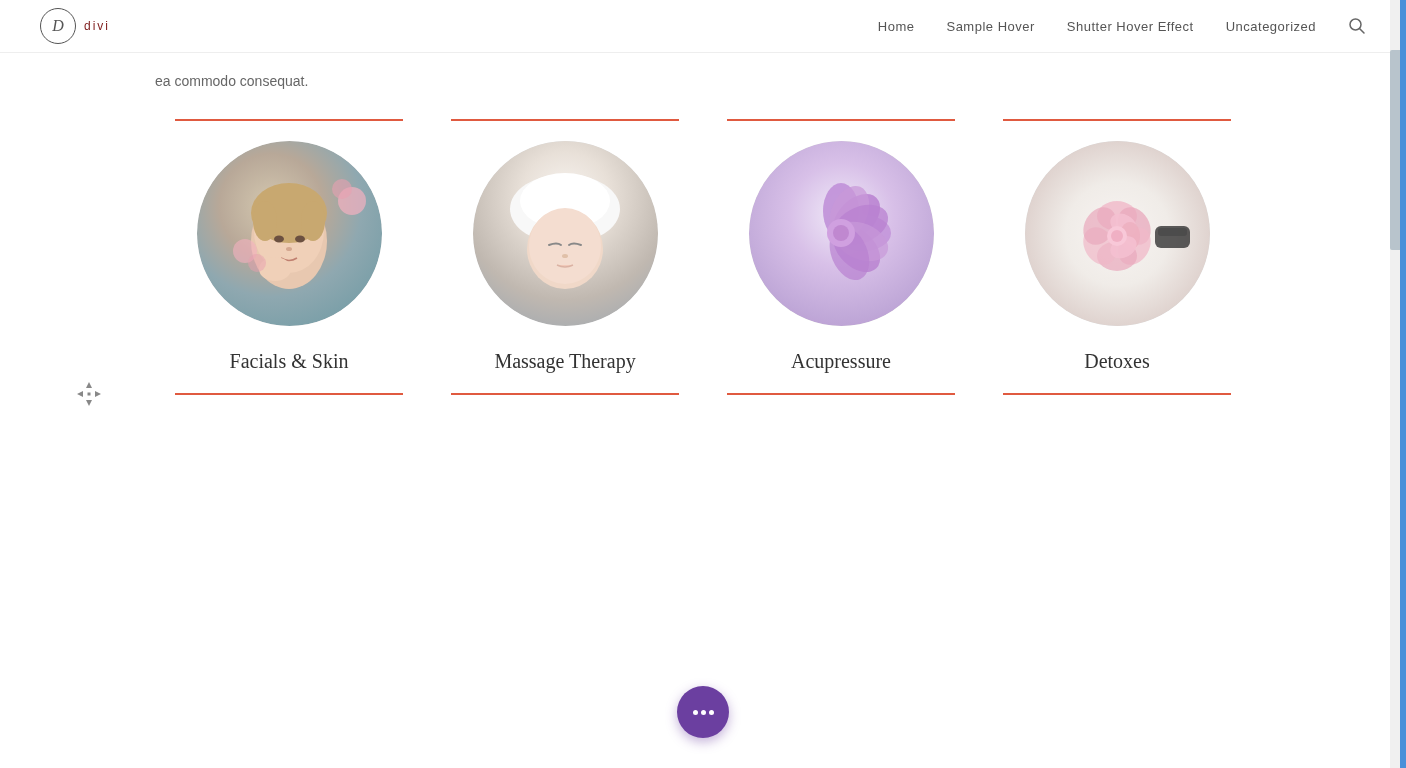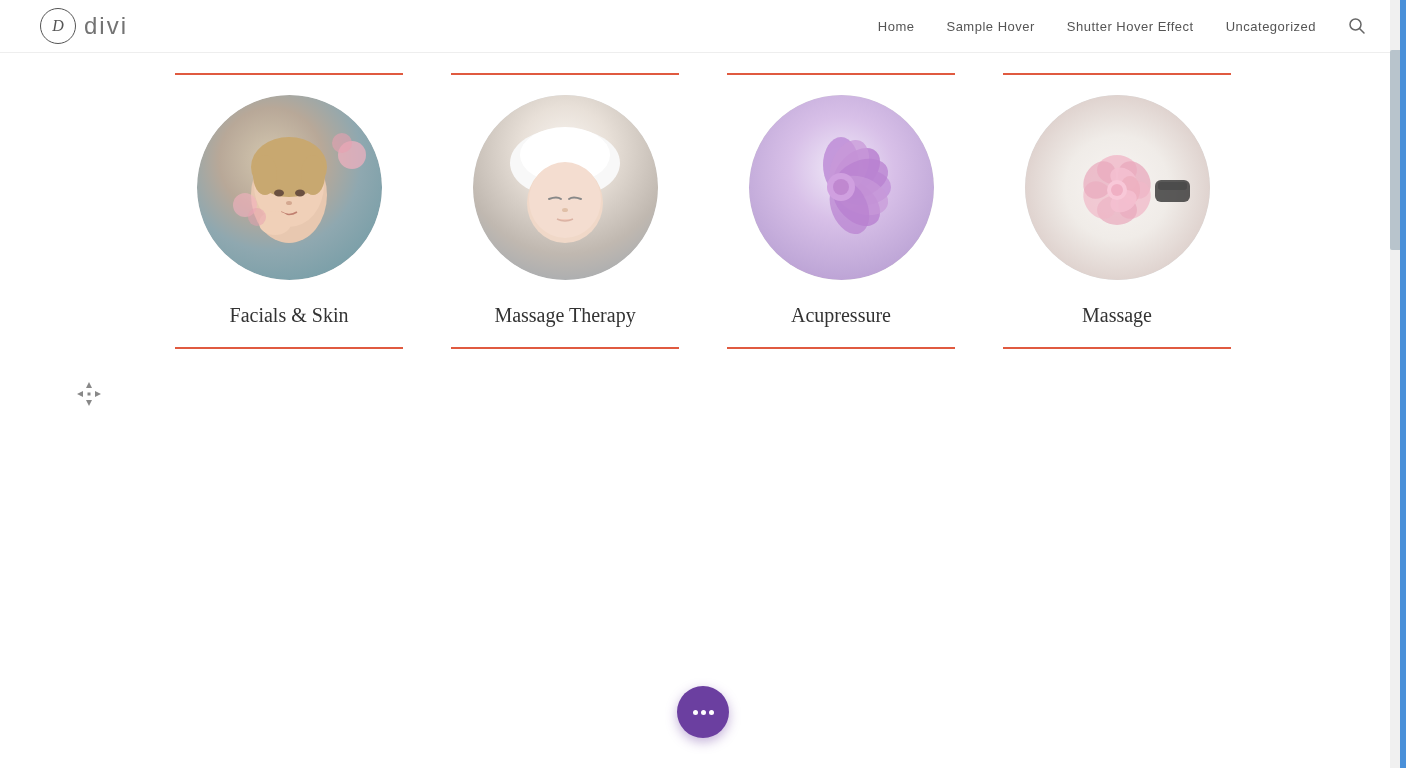--- a/index.html
+++ b/index.html
@@ -36,24 +36,24 @@
       display: flex;
       align-items: center;
       justify-content: center;
       font-family: Georgia, serif;
       font-size: 16px;
       color: #555;
       font-style: italic;
     }
     .logo-text {
       font-family: 'Helvetica Neue', Arial, sans-serif;
-      font-size: 24px;
+      font-size: 12px;
       font-weight: 300;
       letter-spacing: 2px;
-      color: #737373;
+      color: #7f1d1d;
     }
     .nav {
       display: flex;
       align-items: center;
       gap: 32px;
       padding-left: 30px;
     }
     .nav-link {
       font-family: 'Helvetica Neue', Arial, sans-serif;
       font-size: 13px;
@@ -227,20 +227,21 @@
       <svg width="18" height="18" viewBox="0 0 18 18" fill="none" xmlns="http://www.w3.org/2000/svg">
         <circle cx="7.5" cy="7.5" r="5.5" stroke="#666" stroke-width="1.5"></circle>
         <line x1="11.5" y1="11.5" x2="16" y2="16" stroke="#666" stroke-width="1.5" stroke-linecap="round"></line>
       </svg>
     </button>
   </nav>
 </header>
 
 <div class="page-content">
 
+  <p class="intro-text">ea commodo consequat.</p>
 
   <section class="cards-section">
     <div class="cards-grid">
 
       <div class="card">
         <div class="card-top-line"></div>
         <div class="card-image-wrapper">
           <svg class="face-svg" viewBox="0 0 185 185" xmlns="http://www.w3.org/2000/svg">
             <defs>
               <radialGradient id="bg1" cx="40%" cy="35%" r="70%">
@@ -366,21 +367,21 @@
             <ellipse cx="92" cy="82" rx="14" ry="10" fill="#edb0c0" opacity="0.9" transform="rotate(90, 92, 95)"></ellipse>
             <ellipse cx="92" cy="82" rx="14" ry="10" fill="#f4c0d0" opacity="0.9" transform="rotate(150, 92, 95)"></ellipse>
 
             <circle cx="92" cy="95" r="10" fill="#f8c8d8"></circle>
             <circle cx="92" cy="95" r="6" fill="#f0b0c4"></circle>
 
             <rect x="130" y="85" width="35" height="22" rx="6" fill="#333" opacity="0.8"></rect>
             <rect x="133" y="87" width="29" height="8" rx="3" fill="#444" opacity="0.6"></rect>
           </svg>
         </div>
-        <h3 class="card-title">Massage</h3>
+        <h3 class="card-title">Detoxes</h3>
         <div class="card-bottom-line"></div>
       </div>
 
     </div>
   </section>
 </div>
 
 <div class="move-icon">
   <svg width="28" height="28" viewBox="0 0 28 28" xmlns="http://www.w3.org/2000/svg" fill="#888">
     <polygon points="14,2 17,8 11,8"></polygon>

